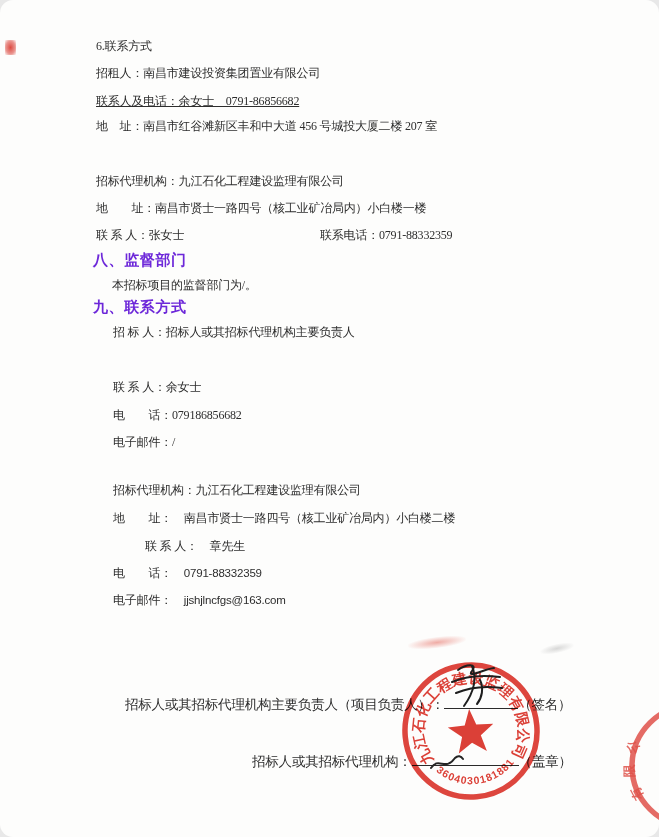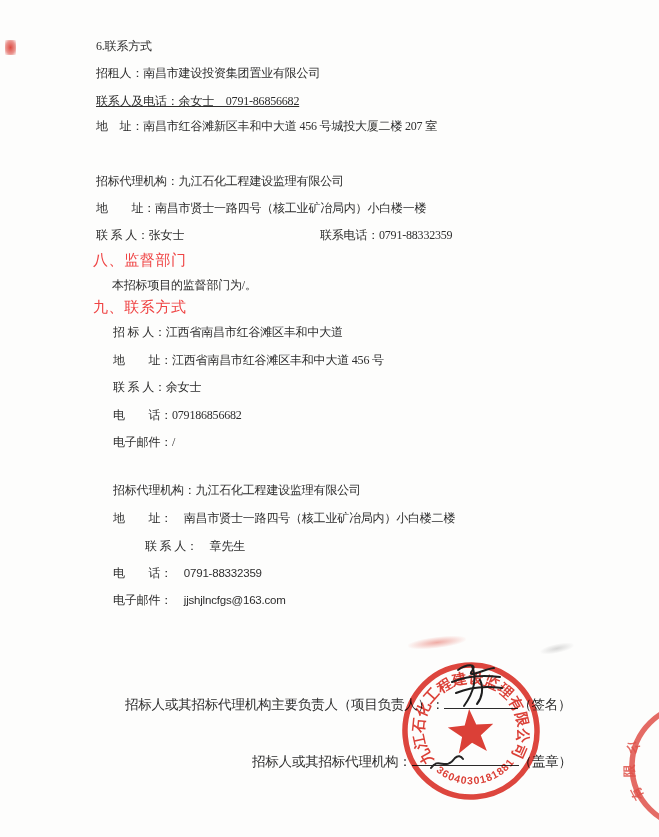--- a/index.html
+++ b/index.html
@@ -4,35 +4,36 @@
 <style>
   html,body{margin:0;padding:0;background:#e8e8e8;}
   .page{
     position:relative;
     width:659px;height:837px;
     margin:0 auto;
     background:#fdfdfc;
     overflow:hidden;
     font-family:"Liberation Serif","DejaVu Serif",serif;
     color:#2d2d2d;
+    border-radius:13px;
   }
   .ln{
     position:absolute;
     font-size:12px;
     letter-spacing:-0.2px;
     white-space:pre;
     line-height:1.2;
   }
   .hd{
     position:absolute;
     font-size:15px;
-    font-weight:normal;
+    font-weight:bold;
     letter-spacing:0.6px;
     white-space:pre;
-    color:#ef4444;
+    color:#6d28d9;
   }
   .big{font-size:13.5px;letter-spacing:-0.2px;}
   .mono{font-family:Liberation Sans, sans-serif;font-size:11.5px;}
   .uline{
     display:inline-block;
     border-bottom:1.2px solid #2a2a2a;
     height:1em;
     vertical-align:baseline;
   }
   .sigrow{position:absolute;white-space:pre;}
@@ -107,22 +108,21 @@
 
   <div class="ln txt" style="left:96px;top:174px;">招标代理机构：九江石化工程建设监理有限公司</div>
   <div class="ln txt" style="left:96px;top:201px;">地　　址：南昌市贤士一路四号（核工业矿冶局内）小白楼一楼</div>
   <div class="ln txt" style="left:96px;top:228px;">联 系 人：张女士</div>
   <div class="ln txt" style="left:300px;top:228px;margin-left:20px;">联系电话：0791-88332359</div>
 
   <div class="hd txt" style="left:93px;top:251px;">八、监督部门</div>
   <div class="ln txt" style="left:112px;top:278px;">本招标项目的监督部门为/。</div>
 
   <div class="hd txt" style="left:93px;top:298px;">九、联系方式</div>
-  <div class="ln txt" style="left:113px;top:325px;">招 标 人：江西省南昌市红谷滩区丰和中大道</div>
-  <div class="ln txt" style="left:113px;top:353px;">地　　址：江西省南昌市红谷滩区丰和中大道 456 号</div>
+  <div class="ln txt" style="left:113px;top:325px;">招 标 人：招标人或其招标代理机构主要负责人</div>
   <div class="ln txt" style="left:113px;top:380px;font-family:Liberation Serif, serif;">联 系 人：余女士</div>
   <div class="ln txt" style="left:113px;top:408px;">电　　话：079186856682</div>
   <div class="ln txt" style="left:113px;top:435px;">电子邮件：/</div>
 
   <div class="ln txt" style="left:113px;top:483px;">招标代理机构：九江石化工程建设监理有限公司</div>
   <div class="ln txt" style="left:113px;top:511px;">地　　址：　南昌市贤士一路四号（核工业矿冶局内）小白楼二楼</div>
   <div class="ln txt" style="left:113px;top:539px;margin-left:32px;">联 系 人：　章先生</div>
   <div class="ln txt" style="left:113px;top:566px;"><span>电　　话：　</span><span class="mono">0791-88332359</span></div>
   <div class="ln txt" style="left:113px;top:593px;"><span>电子邮件：　</span><span class="mono">jjshjlncfgs@163.com</span></div>
 

